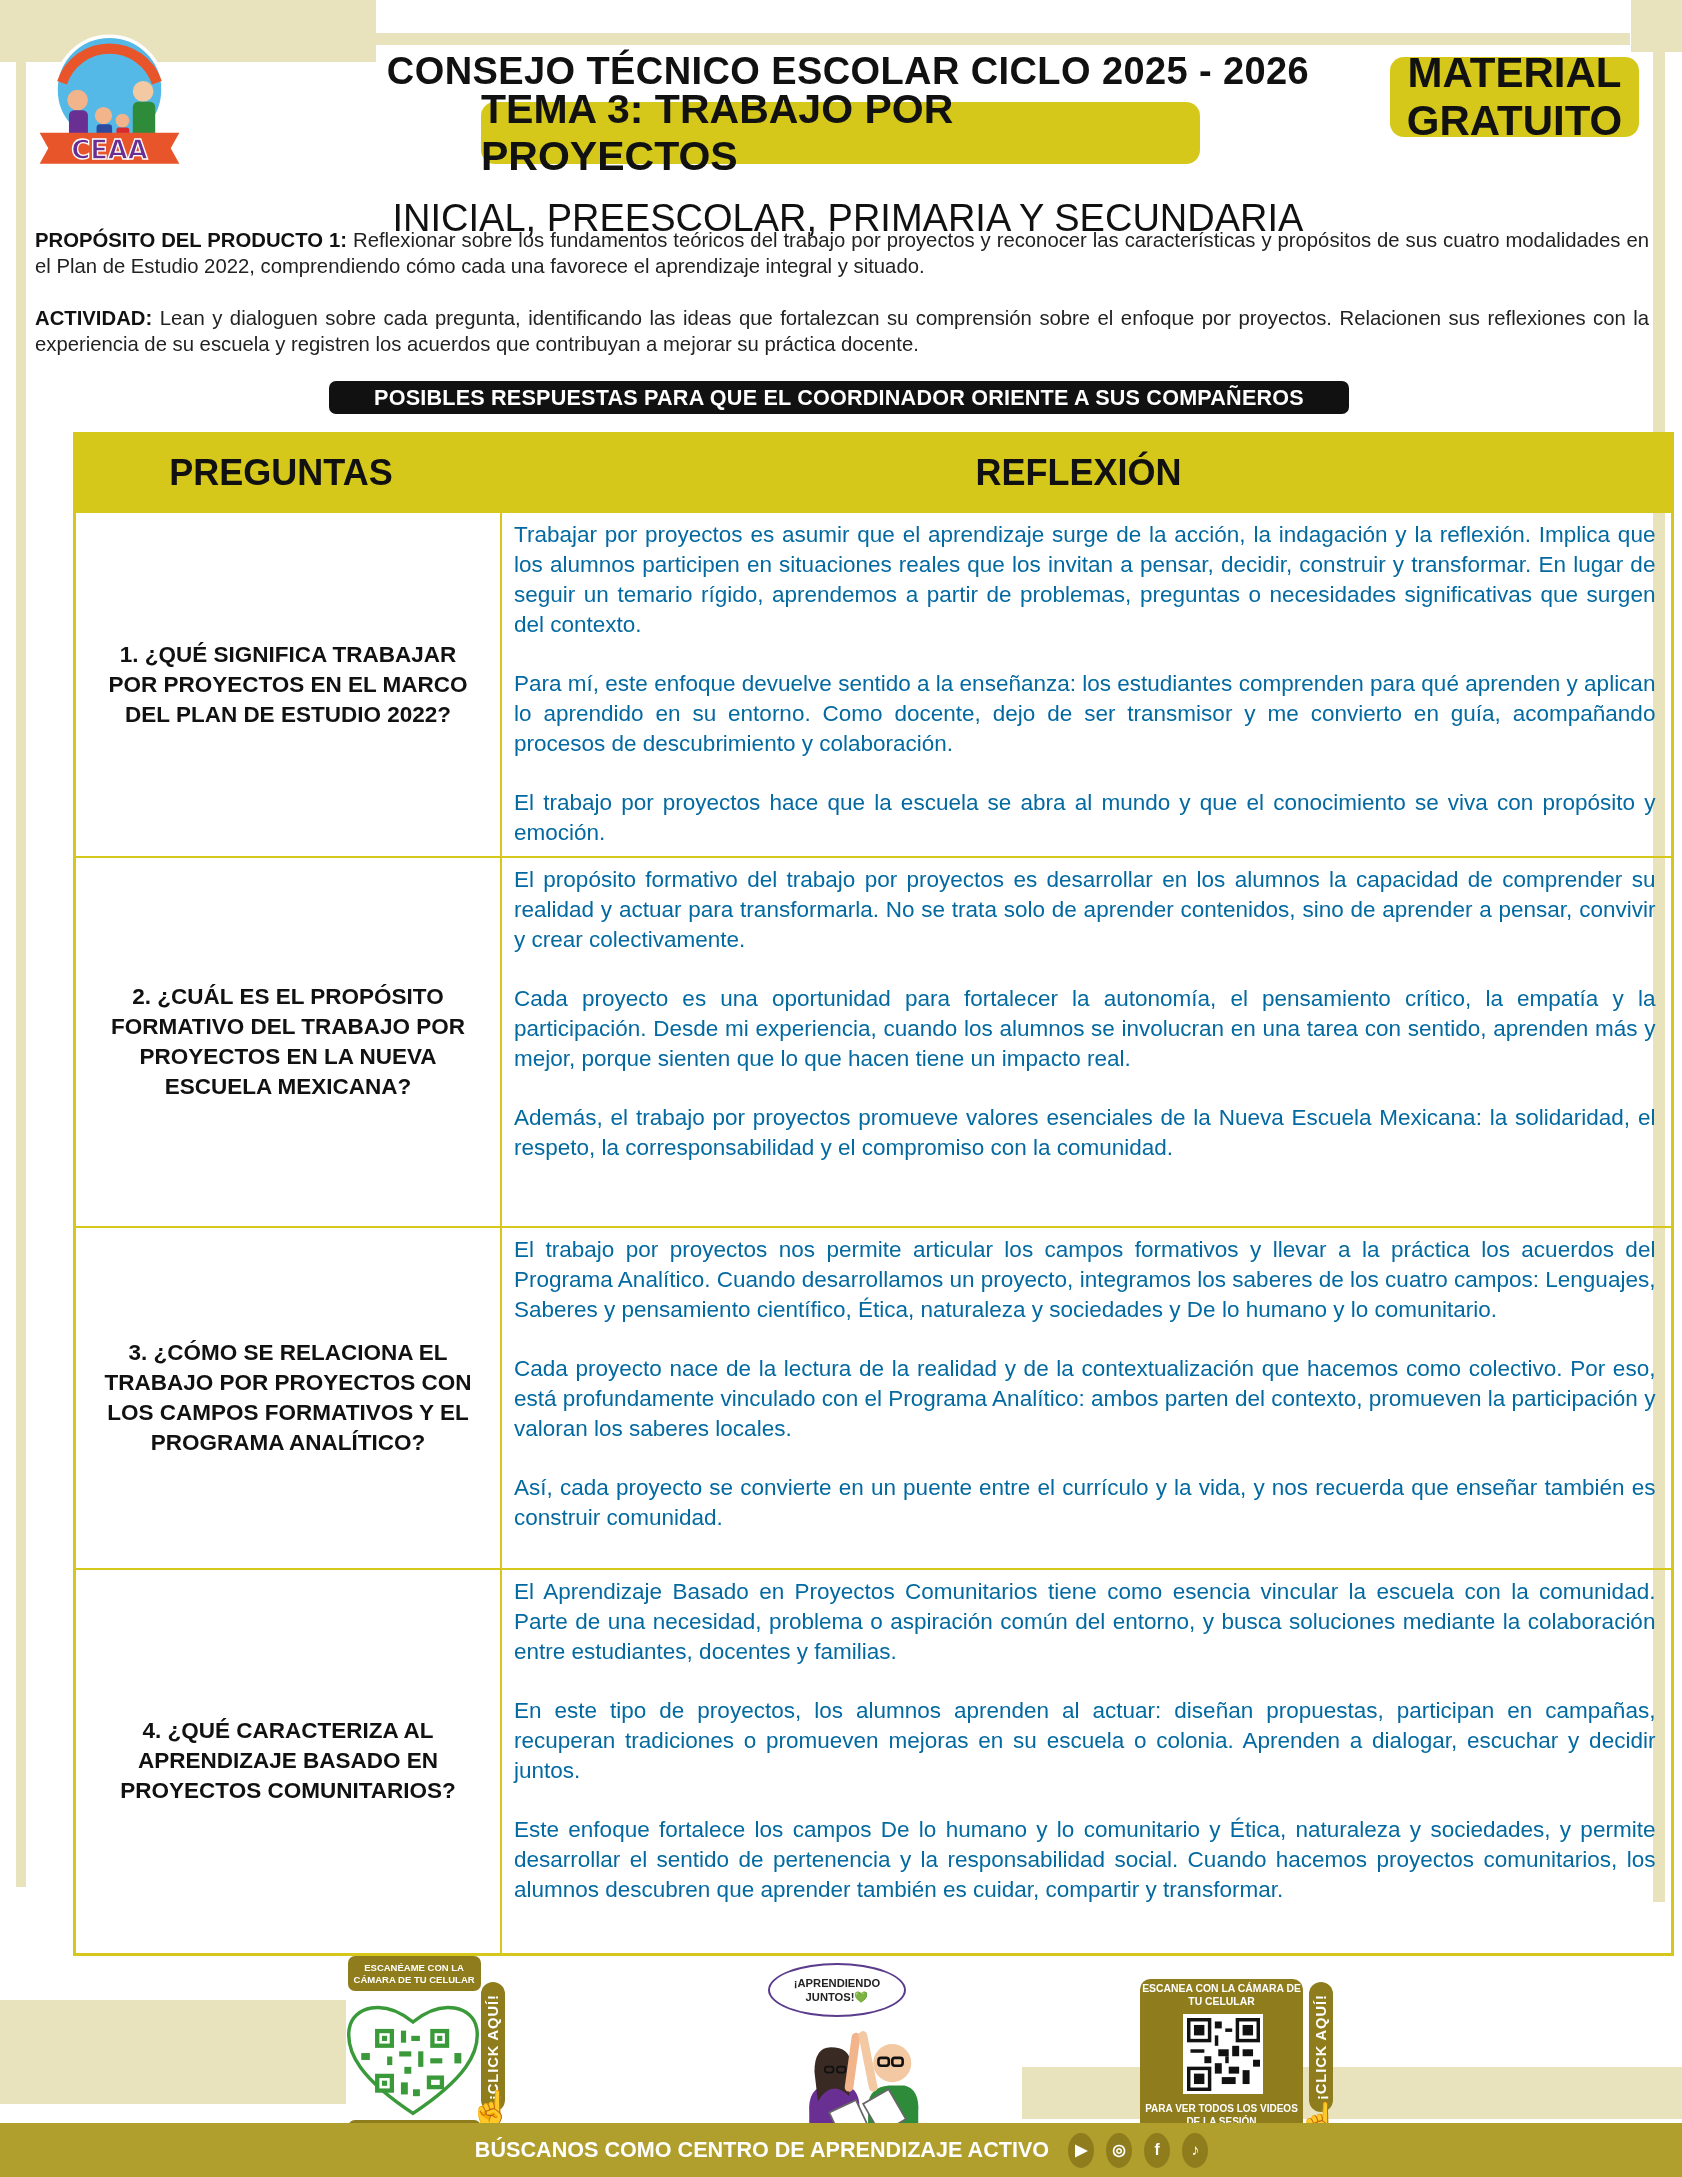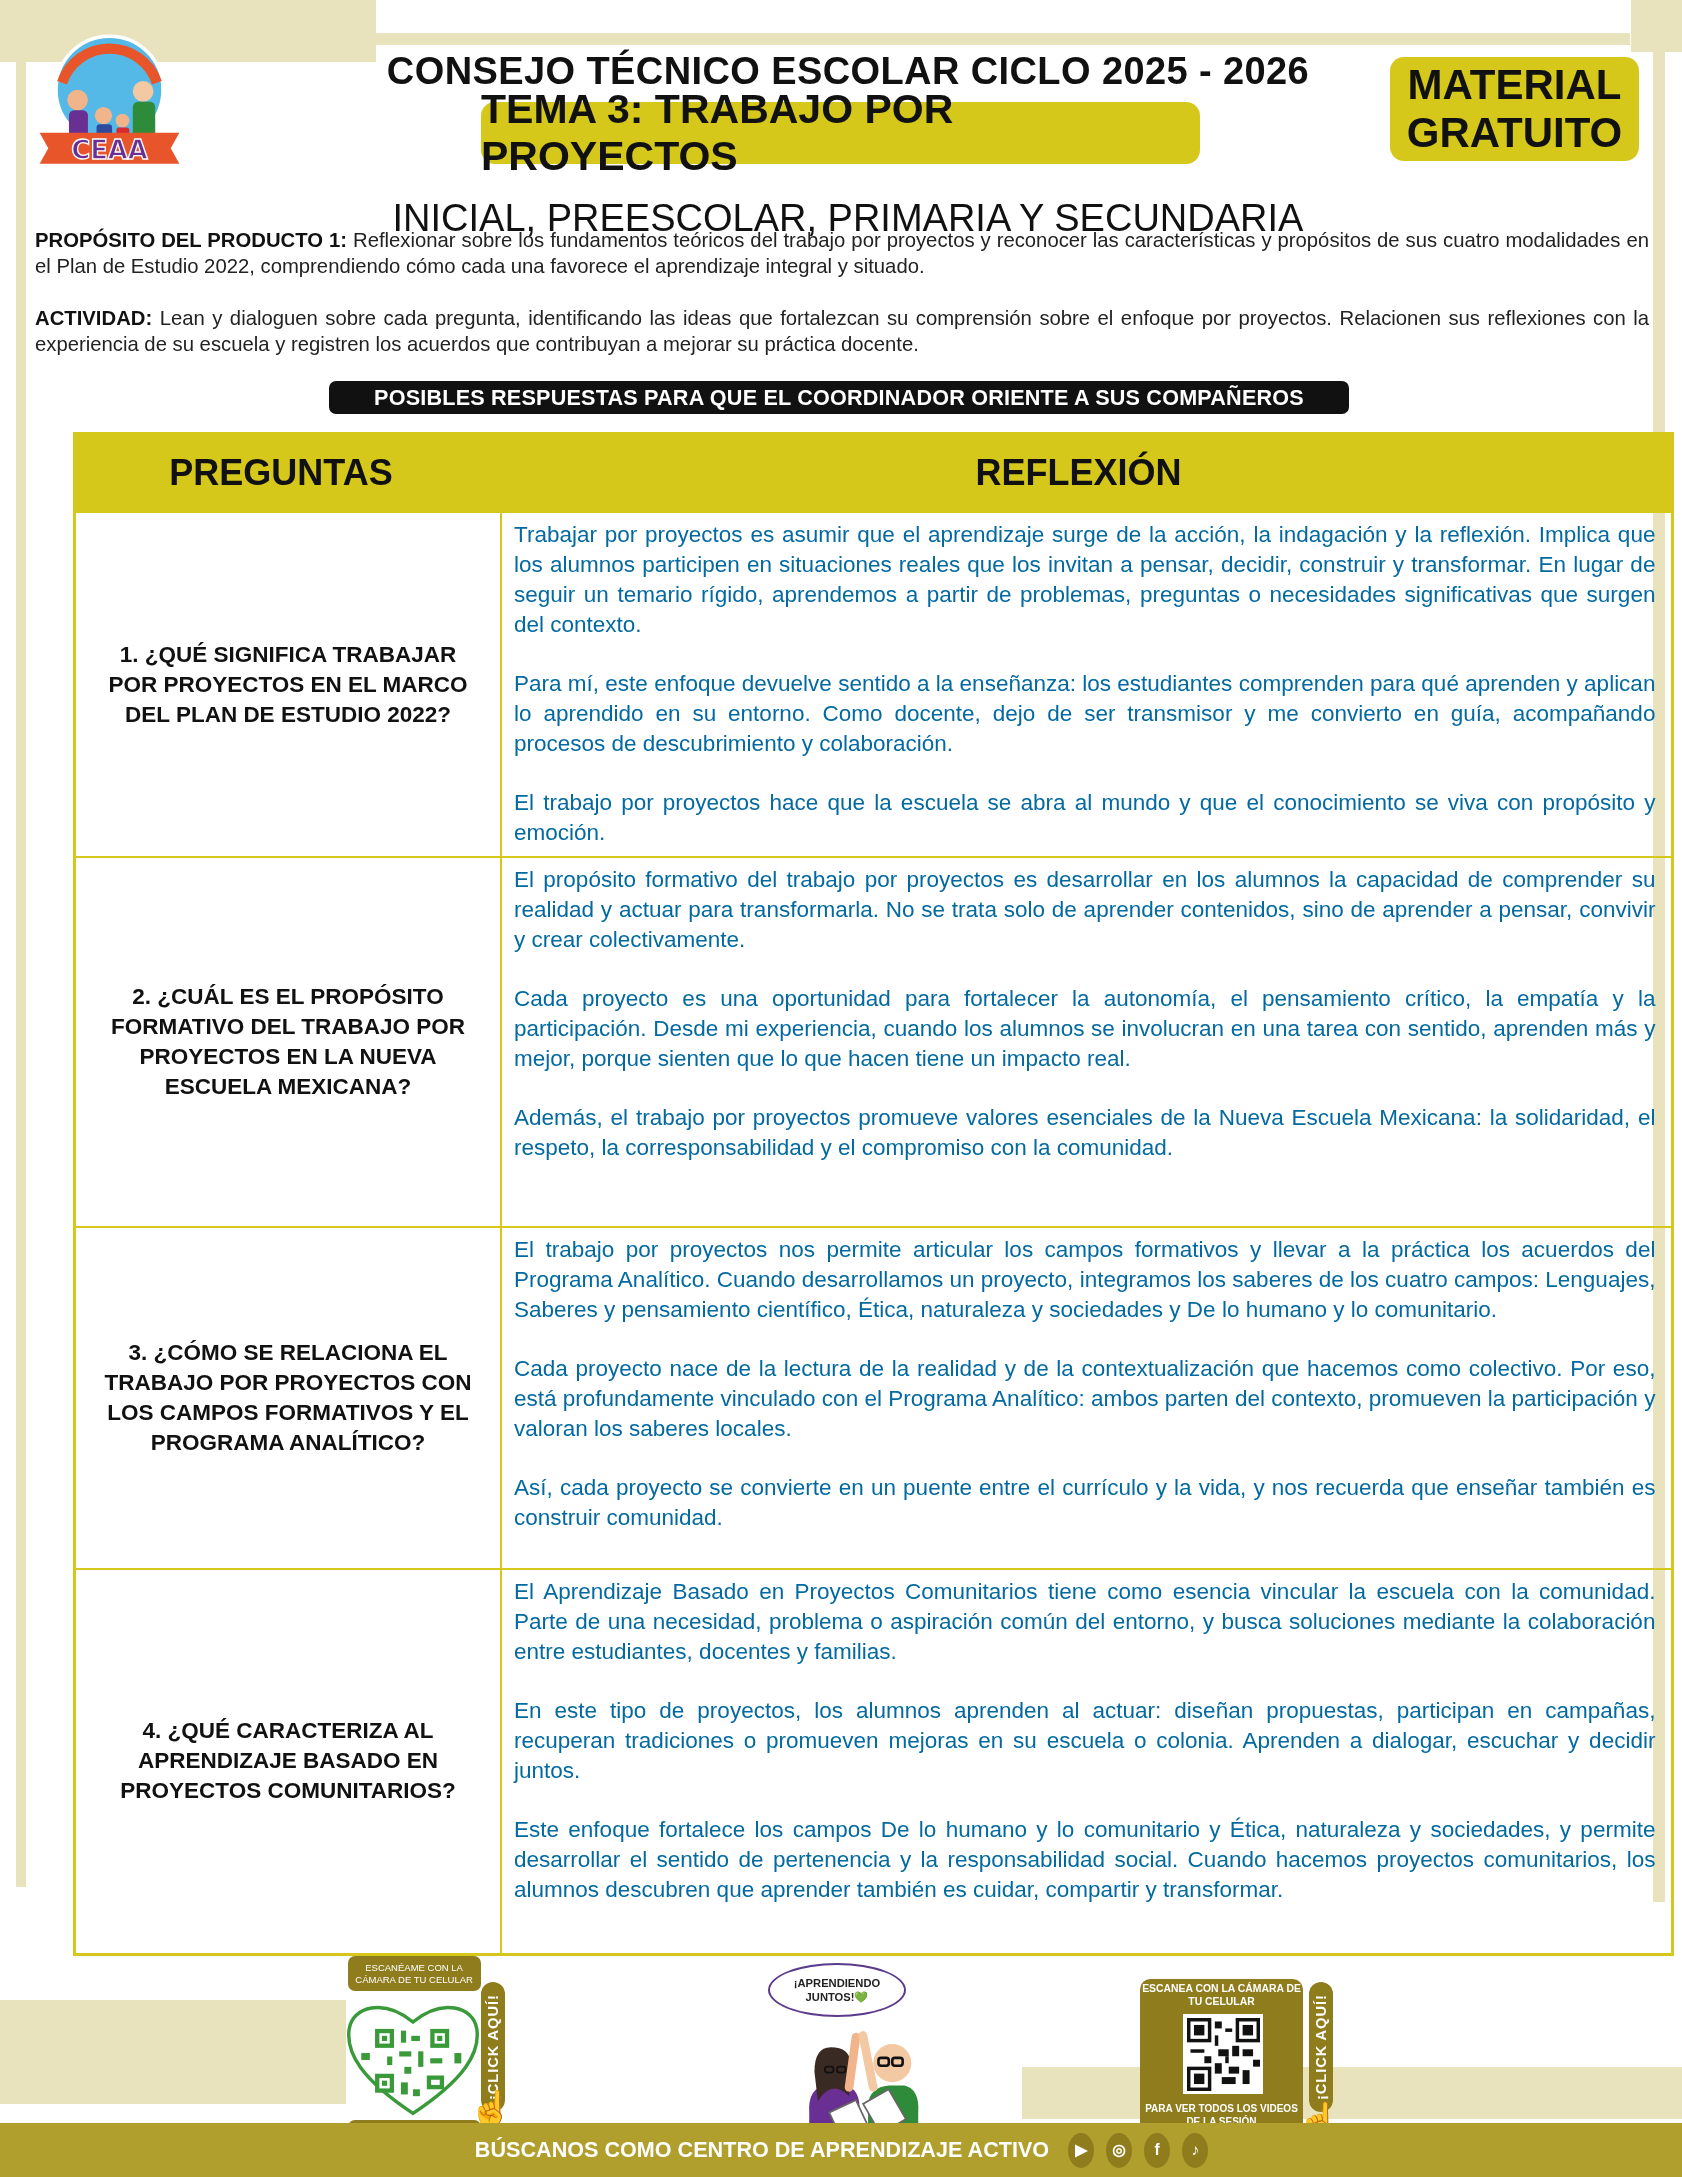--- a/index.html
+++ b/index.html
@@ -18,21 +18,21 @@
 
   
   .logo { position: absolute; left: 36px; top: 31px; width: 147px; height: 138px; }
   .title-main { position: absolute; left: 329px; top: 50px; width: 1038px; text-align: center;
     font-weight: 700; font-size: 38px; letter-spacing: 0.4px; color: #111; }
   .theme-pill { position: absolute; left: 481px; top: 102px; width: 719px; height: 62px;
     background: #d5c81b; border-radius: 14px; display: flex; align-items: center; justify-content: center;
     font-weight: 700; font-size: 41px; color: #111; }
   .levels { position: absolute; left: 329px; top: 179px; width: 1038px; text-align: center;
     font-weight: 400; font-size: 38px; color: #111; margin-top: 18px; }
-  .free-badge { position: absolute; left: 1390px; top: 57px; width: 249px; height: 104px;
+  .free-badge { position: absolute; left: 1390px; top: 57px; width: 249px; height: 80px;
     background: #d5c81b; border-radius: 14px; display: flex; flex-direction: column;
     align-items: center; justify-content: center; font-weight: 700; font-size: 42px; line-height: 48px; color: #111; }
 
   
   .intro { position: absolute; left: 35px; width: 1614px; font-size: 20.3px; line-height: 26px;
     text-align: justify; color: #222; }
   .intro b { font-weight: 700; color: #111; }
   .intro-purpose { top: 227px; }
   .intro-activity { top: 305px; }
 
@@ -56,21 +56,21 @@
     text-align: justify; color: #0369a1; }
   .r-cell p + p { margin-top: 29px; }
   .row-1 { height: 346px; }
   .row-2 { height: 370px; }
   .row-3 { height: 342px; }
   .row-4 { height: 386px; }
 
   
   .card-store { position: absolute; left: 339px; top: 1956px; width: 169px; height: 183px; }
   .card-store .cap { position: absolute; left: 8.6px; top: 0; width: 133px; height: 35px;
-    background: #8f7d1d; border-radius: 7px; color: #fff; font-weight: 400; font-size: 9.5px;
+    background: #8f7d1d; border-radius: 7px; color: #fff; font-weight: 700; font-size: 9.5px;
     line-height: 12px; text-align: center; display: flex; align-items: center; justify-content: center; padding: 1.7px; }
   .card-store .heart { position: absolute; left: 5.2px; top: 40px; width: 138px; height: 121px; }
   .card-store .foot { position: absolute; left: 8.6px; top: 164px; width: 133px; height: 17.3px;
     background: #8f7d1d; border-radius: 7px; color: #fff; font-weight: 700; font-size: 9.5px;
     display: flex; align-items: center; justify-content: center; }
   .click-tab { position: absolute; background: #8f7d1d; border-radius: 12px; color: #fff;
     font-weight: 700; font-size: 14.7px; writing-mode: vertical-rl; transform: rotate(180deg);
     display: flex; align-items: center; justify-content: center; letter-spacing: 0.9px; }
   .card-store .click-tab { left: 142px; top: 26px; width: 24px; height: 130px; }
   .hand { position: absolute; font-size: 35px; line-height: 35px; color: #111; }

